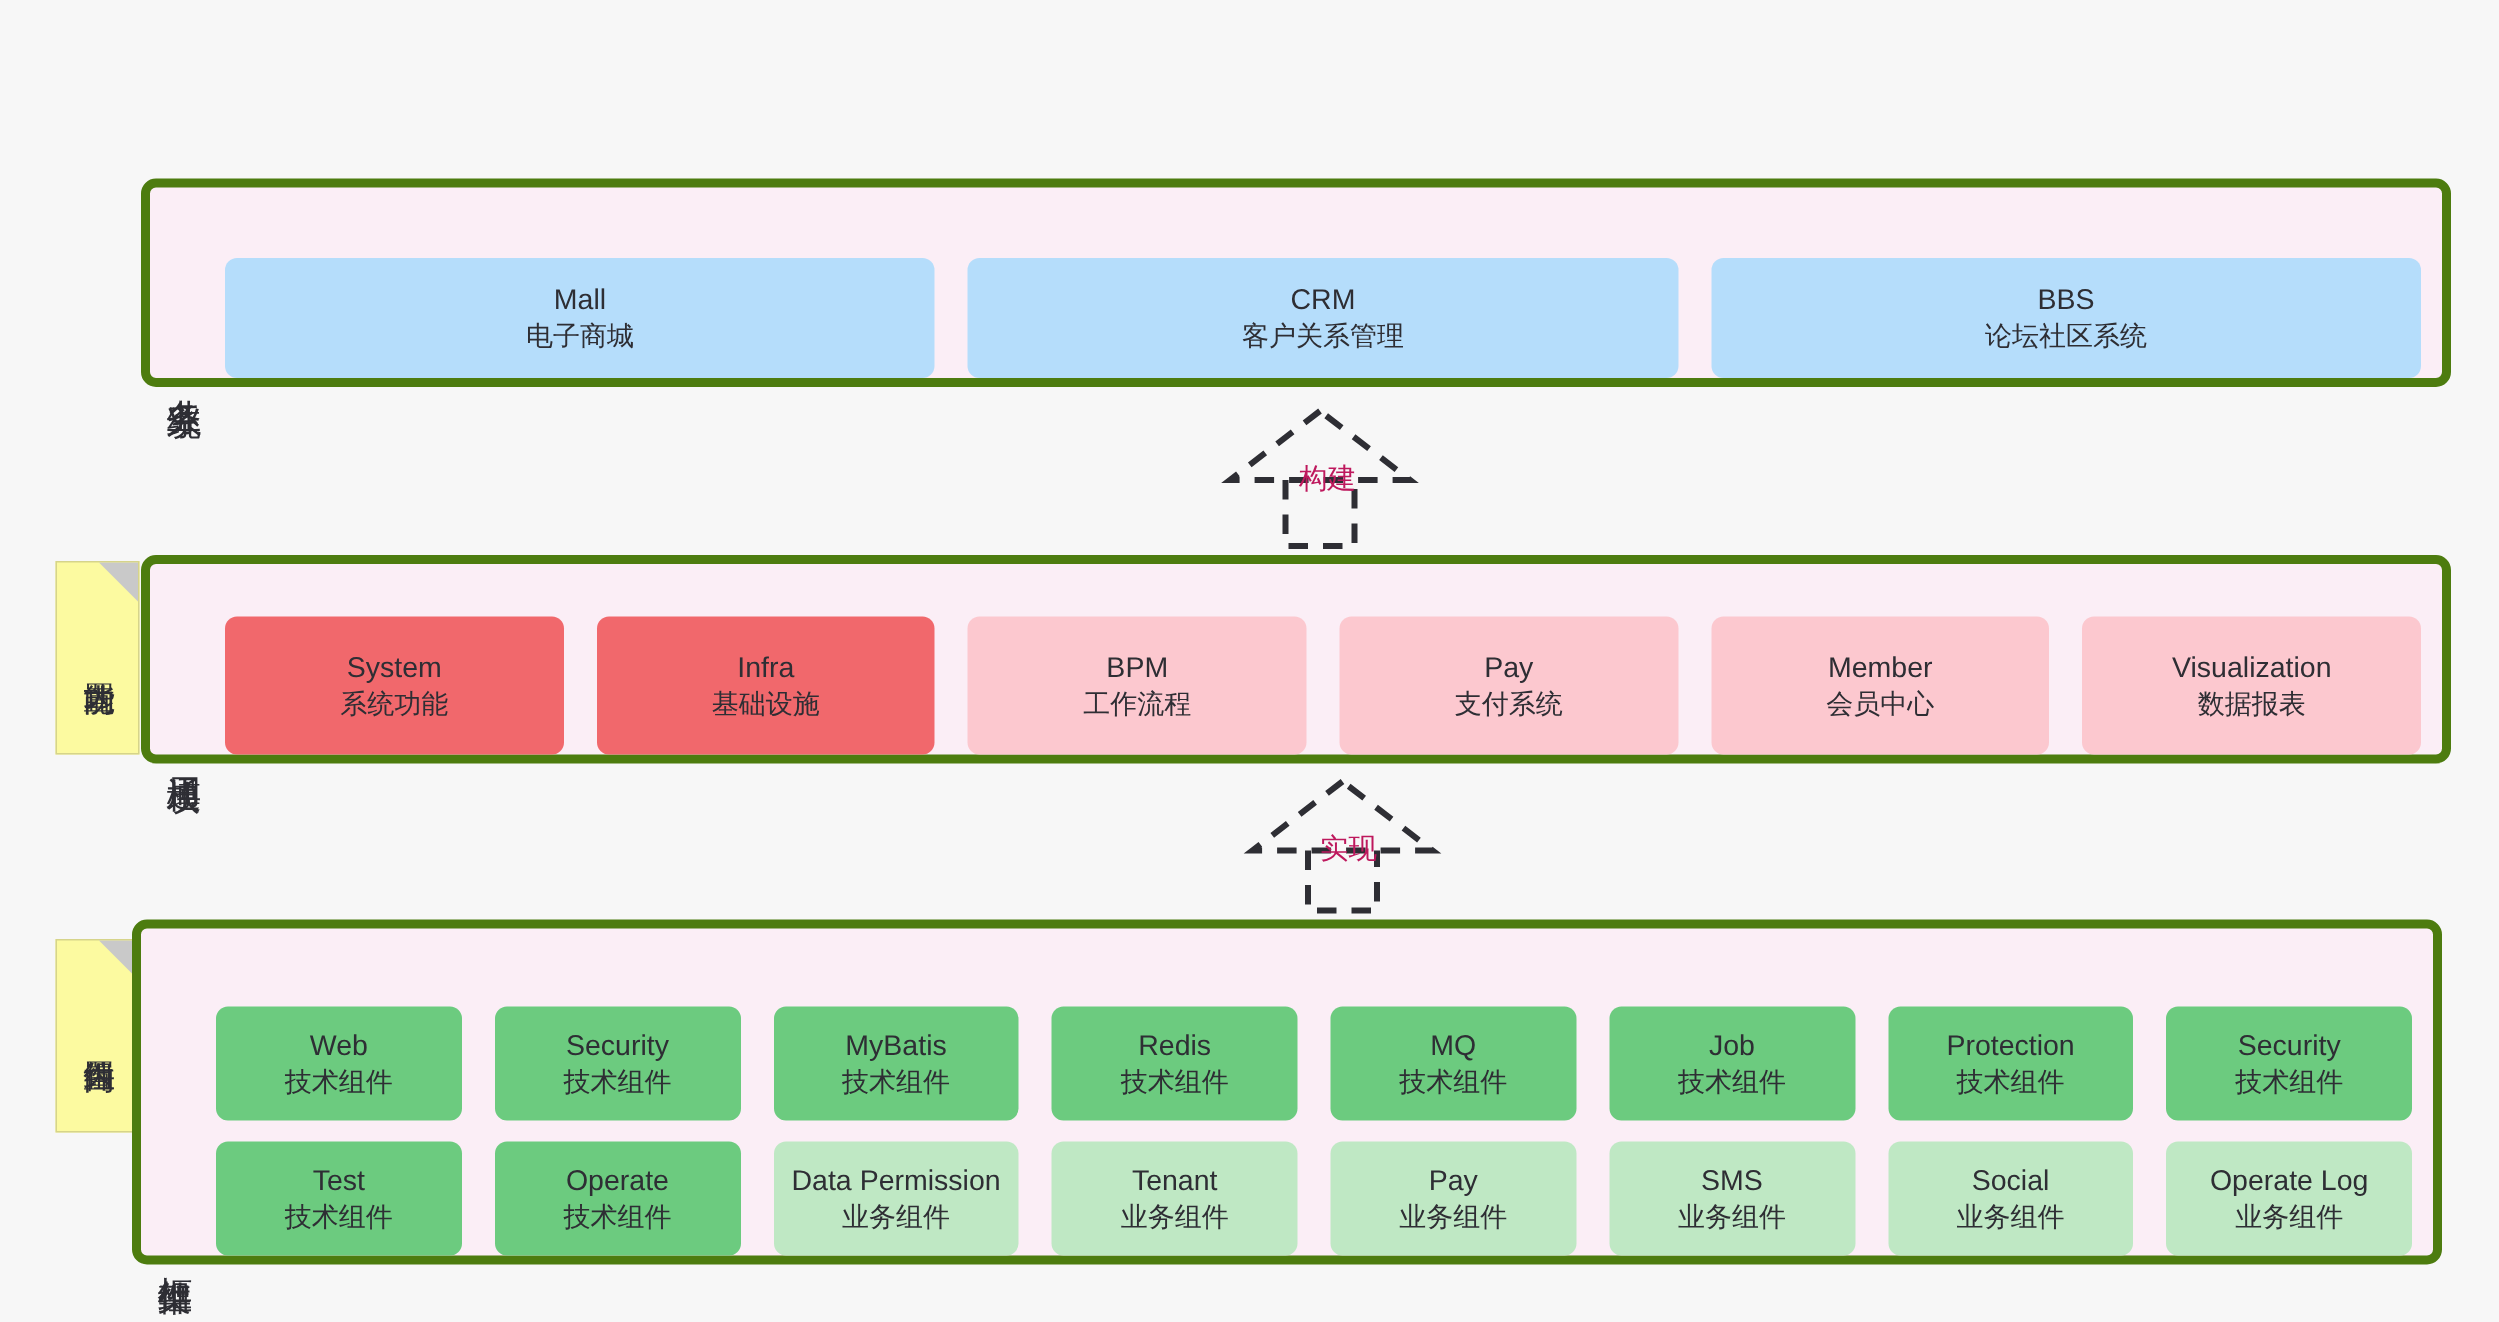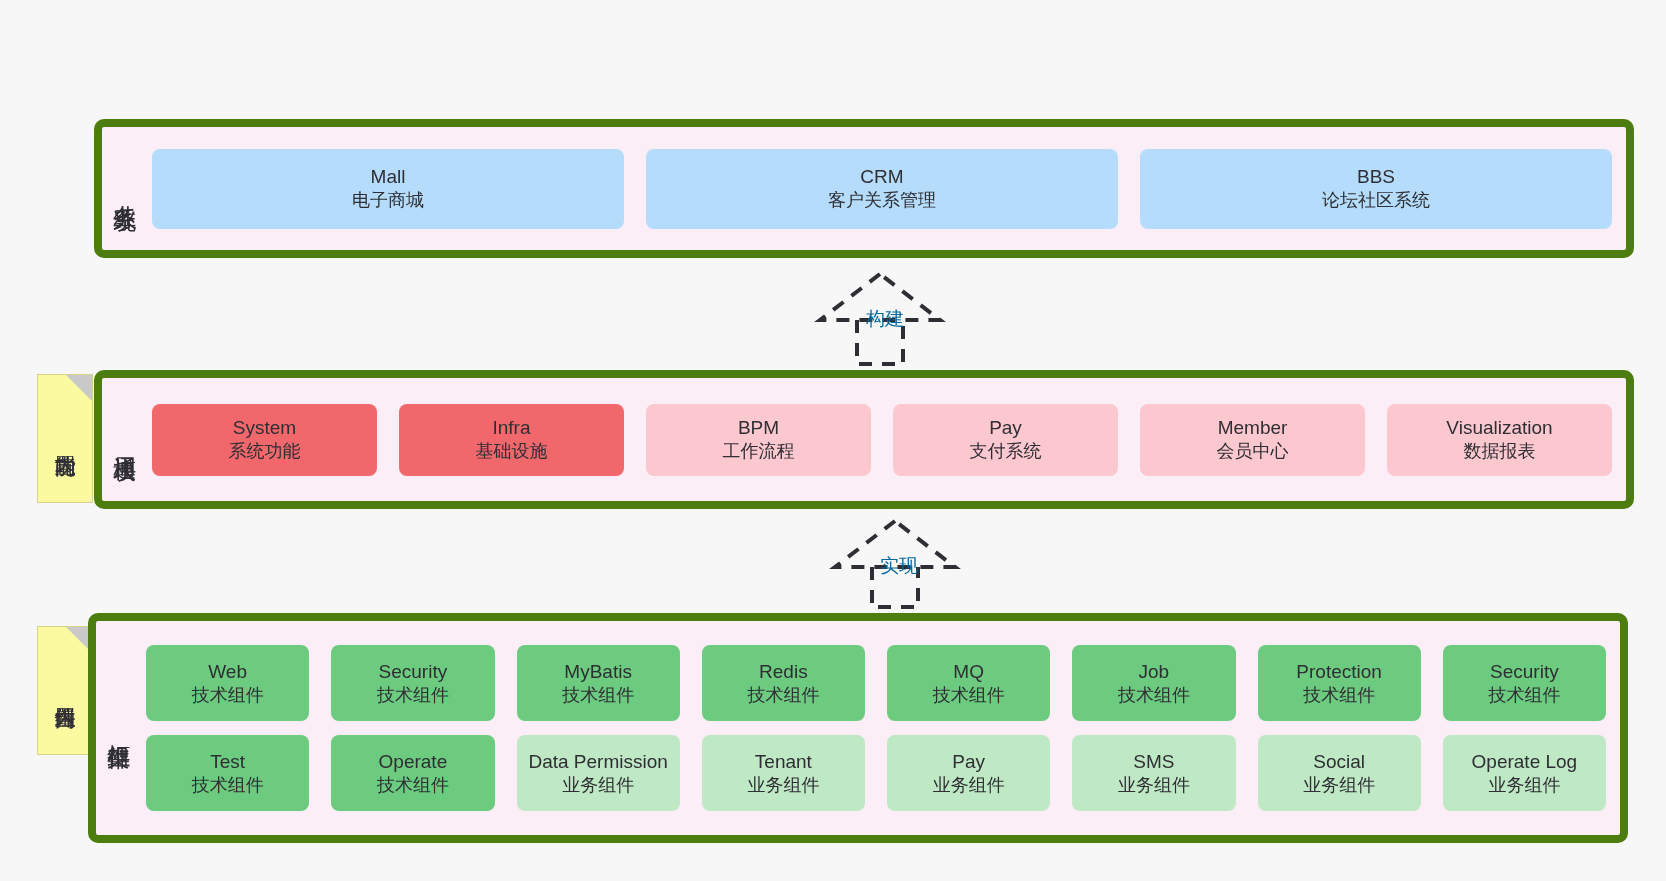--- a/index.html
+++ b/index.html
@@ -19,24 +19,24 @@
   .canvas {
     position: absolute;
     inset: 0;
   }
 
   
   .layer {
     position: absolute;
     box-sizing: border-box;
     background: #fbeef6;
-    border: 8px solid #4d7c0f;
+    border: 6px solid #4d7c0f;
     border-radius: 10px;
     display: flex;
-    align-items: center;
+    align-items: flex-end;
     z-index: 3;
   }
 
   .layer-label {
     flex: 0 0 auto;
     width: 46px;
     display: flex;
     align-items: center;
     justify-content: center;
     font-size: 23px;
@@ -75,21 +75,21 @@
     justify-content: center;
     text-align: center;
     line-height: 1.25;
     padding: 4px 6px;
     color: #2e2e34;
   }
   .card .t1 { font-size: 19px; }
   .card .t2 { font-size: 18px; }
 
   .h-biz   { height: 80px; }
-  .h-mod   { height: 72px; }
+  .h-mod   { height: 92px; }
   .h-comp  { height: 76px; }
 
   .c-blue       { background: #b5ddfb; }
   .c-red        { background: #f1686c; }
   .c-pink       { background: #fcc8cf; }
   .c-green      { background: #6ccb7f; }
   .c-lightgreen { background: #bfe8c4; }
 
   
   .note {
@@ -117,21 +117,21 @@
     height: 0;
     border-top: 26px solid #c9c9c9;
     border-left: 26px solid transparent;
   }
 
   
   .arrow { position: absolute; z-index: 1; }
   .arrow-label {
     position: absolute;
     font-size: 19px;
-    color: #0369a1;
+    color: #be185d;
     background: transparent;
     white-space: nowrap;
     z-index: 4;
     user-select: none;
   }
 </style>
 </head>
 <body>
 
 <div class="canvas">

